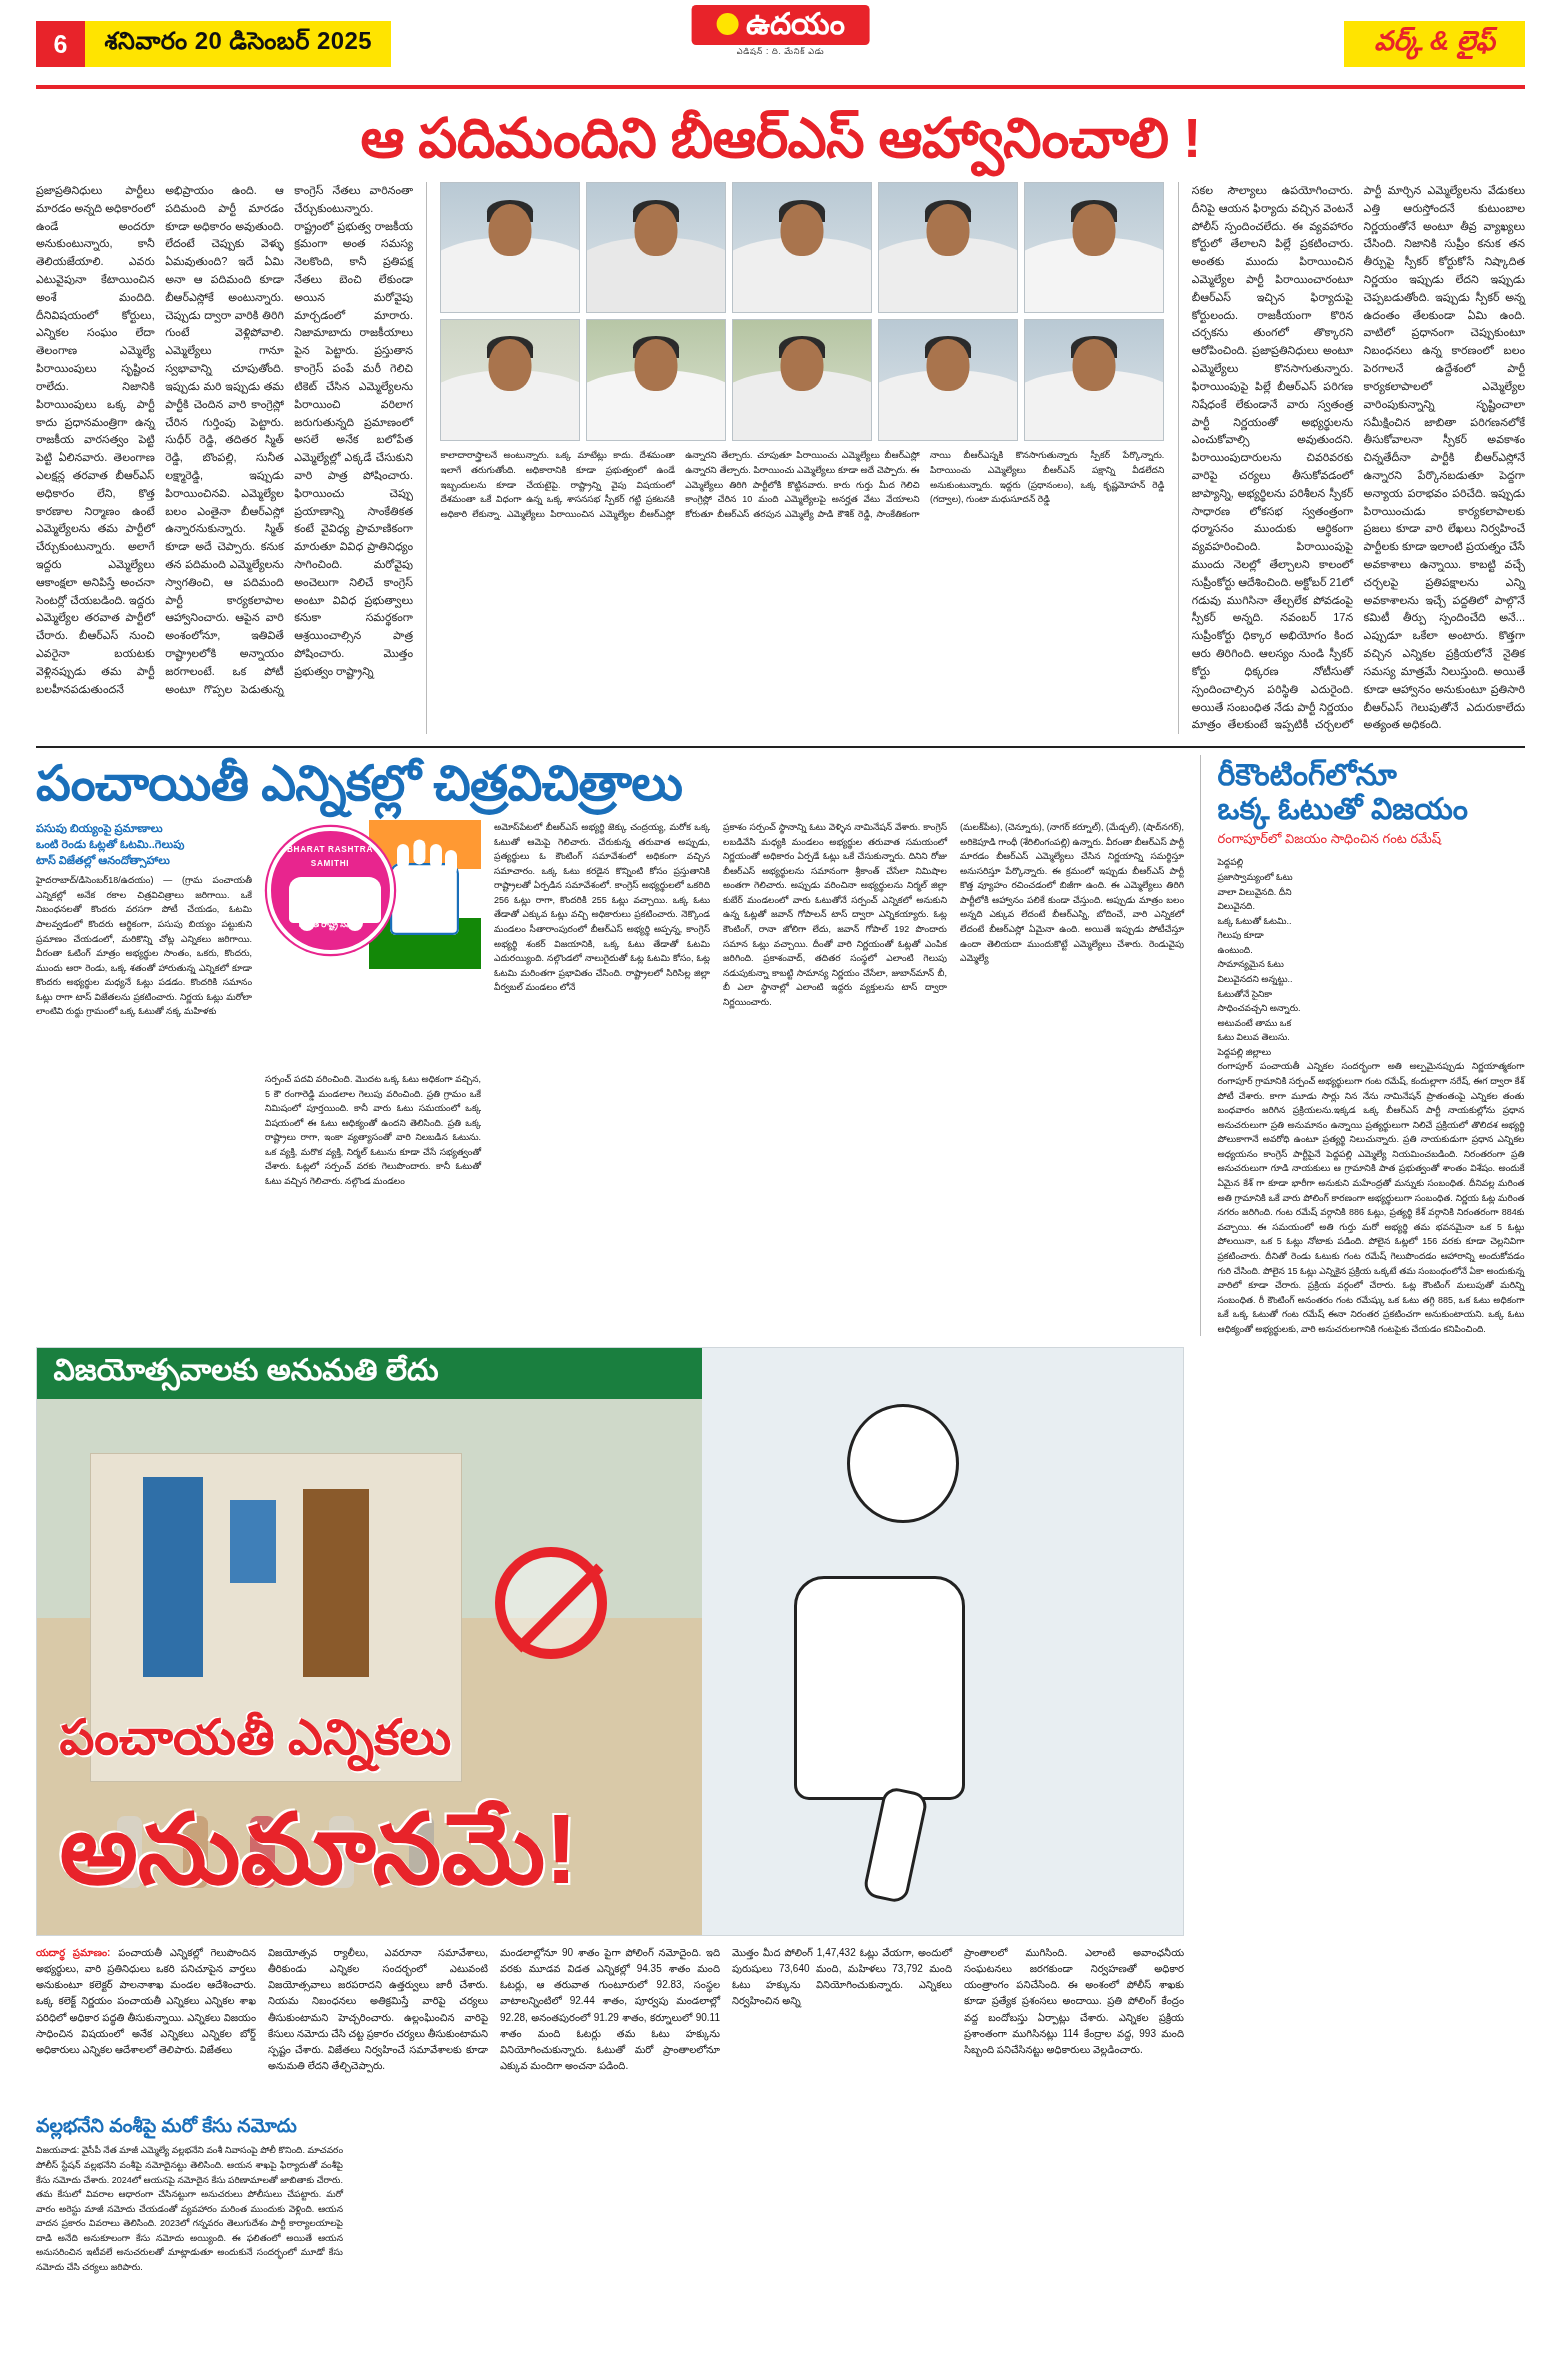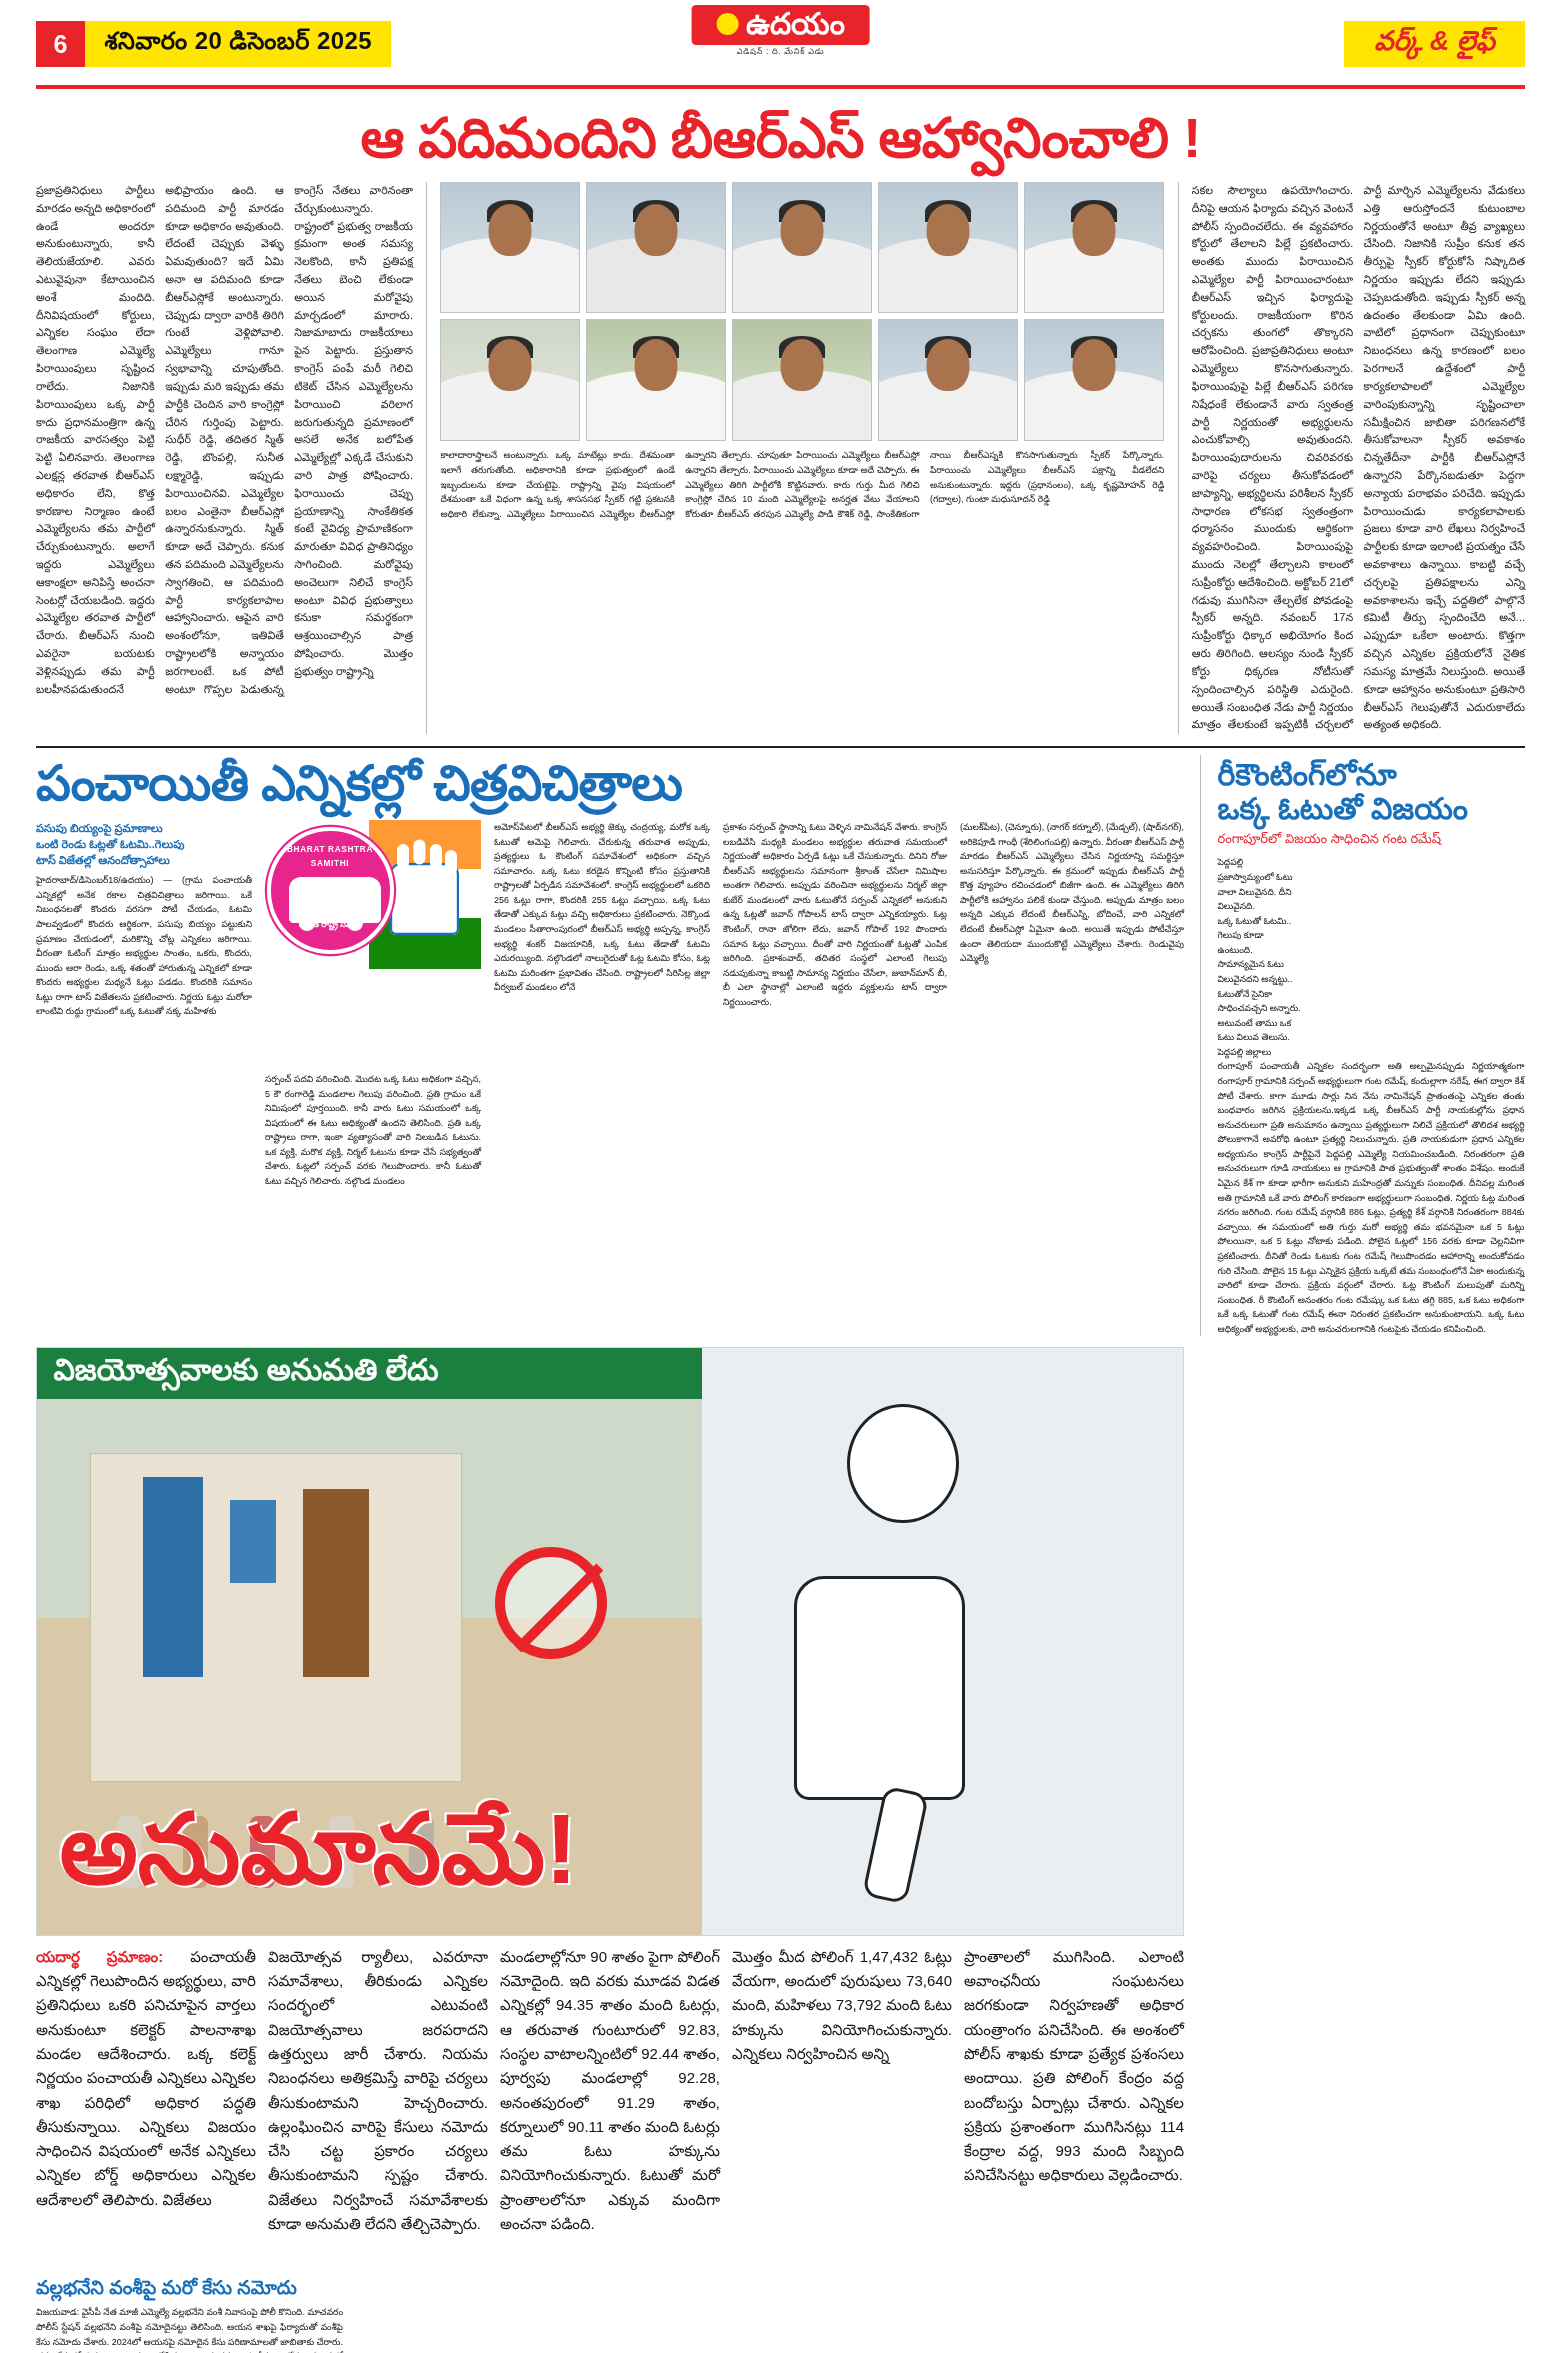--- a/index.html
+++ b/index.html
@@ -155,21 +155,21 @@
   .poster-title1 {
     position:absolute; left:22.4px; bottom:157px; color:#e8232a; font-size:49px; font-weight:bold;
     text-shadow:1.5px 1.5px 0 #fff, -1.5px -1.5px 0 #fff;
   }
   .poster-title2 {
     position:absolute; left:22.4px; bottom:37px; color:#e8232a; font-size:98px; font-weight:bold; line-height:1;
     text-shadow:2.2px 2.2px 0 #fff,-2.2px -2.2px 0 #fff;
   }
 
   .bottom-cols { display:flex; gap:12px; margin-top:9px; }
-  .bc { font-size:15px; line-height:1.62; text-align:justify; width:221px;}
+  .bc { font-size:10px; line-height:1.62; text-align:justify; width:221px;}
   .bc .lead { color:#e8232a; font-weight:bold; }
 
   .br-headline { color:#1a6fba; font-weight:bold; font-size:19px; line-height:1.2; margin:7.5px 0 6px;}
   .br-text { font-size:9px; line-height:1.62; text-align:justify;}
 
   .vline { width:0.7px; background:#b9b9b9; }
 </style>
 </head>
 <body>
 
@@ -330,20 +330,21 @@
           <div class="villager" style="left:44%;background:#d8d2c4"></div>
           <div class="villager" style="left:56%;background:#b9b2a4"></div>
         </div>
         <div class="banner-top">విజయోత్సవాలకు అనుమతి లేదు</div>
         <div class="no-symbol"></div>
         <div class="toon">
           <div class="toon-body"></div>
           <div class="toon-head"></div>
           <div class="toon-leg"></div>
         </div>
+        <div class="poster-title1">పంచాయతీ ఎన్నికలు</div>
         <div class="poster-title2">అనుమానమే!</div>
       </div>
       <div class="bottom-cols">
         <div class="bc">
           <span class="lead">యదార్థ ప్రమాణం:</span>
           <span>పంచాయతీ ఎన్నికల్లో గెలుపొందిన అభ్యర్థులు, వారి ప్రతినిధులు ఒకరి పనిచూపైన వార్తలు అనుకుంటూ కలెక్టర్ పాలనాశాఖ మండల ఆదేశించారు. ఒక్క కలెక్ట్ నిర్ణయం పంచాయతీ ఎన్నికలు ఎన్నికల శాఖ పరిధిలో అధికార పద్ధతి తీసుకున్నాయి. ఎన్నికలు విజయం సాధించిన విషయంలో అనేక ఎన్నికలు ఎన్నికల బోర్డ్ అధికారులు ఎన్నికల ఆదేశాలలో తెలిపారు. విజేతలు</span>
         </div>
         <div class="bc">విజయోత్సవ ర్యాలీలు, ఎవరూనా సమావేశాలు, తీరికుండు ఎన్నికల సందర్భంలో ఎటువంటి విజయోత్సవాలు జరపరాదని ఉత్తర్వులు జారీ చేశారు. నియమ నిబంధనలు అతిక్రమిస్తే వారిపై చర్యలు తీసుకుంటామని హెచ్చరించారు. ఉల్లంఘించిన వారిపై కేసులు నమోదు చేసి చట్ట ప్రకారం చర్యలు తీసుకుంటామని స్పష్టం చేశారు. విజేతలు నిర్వహించే సమావేశాలకు కూడా అనుమతి లేదని తేల్చిచెప్పారు.</div>
         <div class="bc">మండలాల్లోనూ 90 శాతం పైగా పోలింగ్ నమోదైంది. ఇది వరకు మూడవ విడత ఎన్నికల్లో 94.35 శాతం మంది ఓటర్లు, ఆ తరువాత గుంటూరులో 92.83, సంస్థల వాటాలన్నింటిలో 92.44 శాతం, పూర్వపు మండలాల్లో 92.28, అనంతపురంలో 91.29 శాతం, కర్నూలులో 90.11 శాతం మంది ఓటర్లు తమ ఓటు హక్కును వినియోగించుకున్నారు. ఓటుతో మరో ప్రాంతాలలోనూ ఎక్కువ మందిగా అంచనా పడింది.</div>
         <div class="bc">మొత్తం మీద పోలింగ్ 1,47,432 ఓట్లు వేయగా, అందులో పురుషులు 73,640 మంది, మహిళలు 73,792 మంది ఓటు హక్కును వినియోగించుకున్నారు. ఎన్నికలు నిర్వహించిన అన్ని</div>

